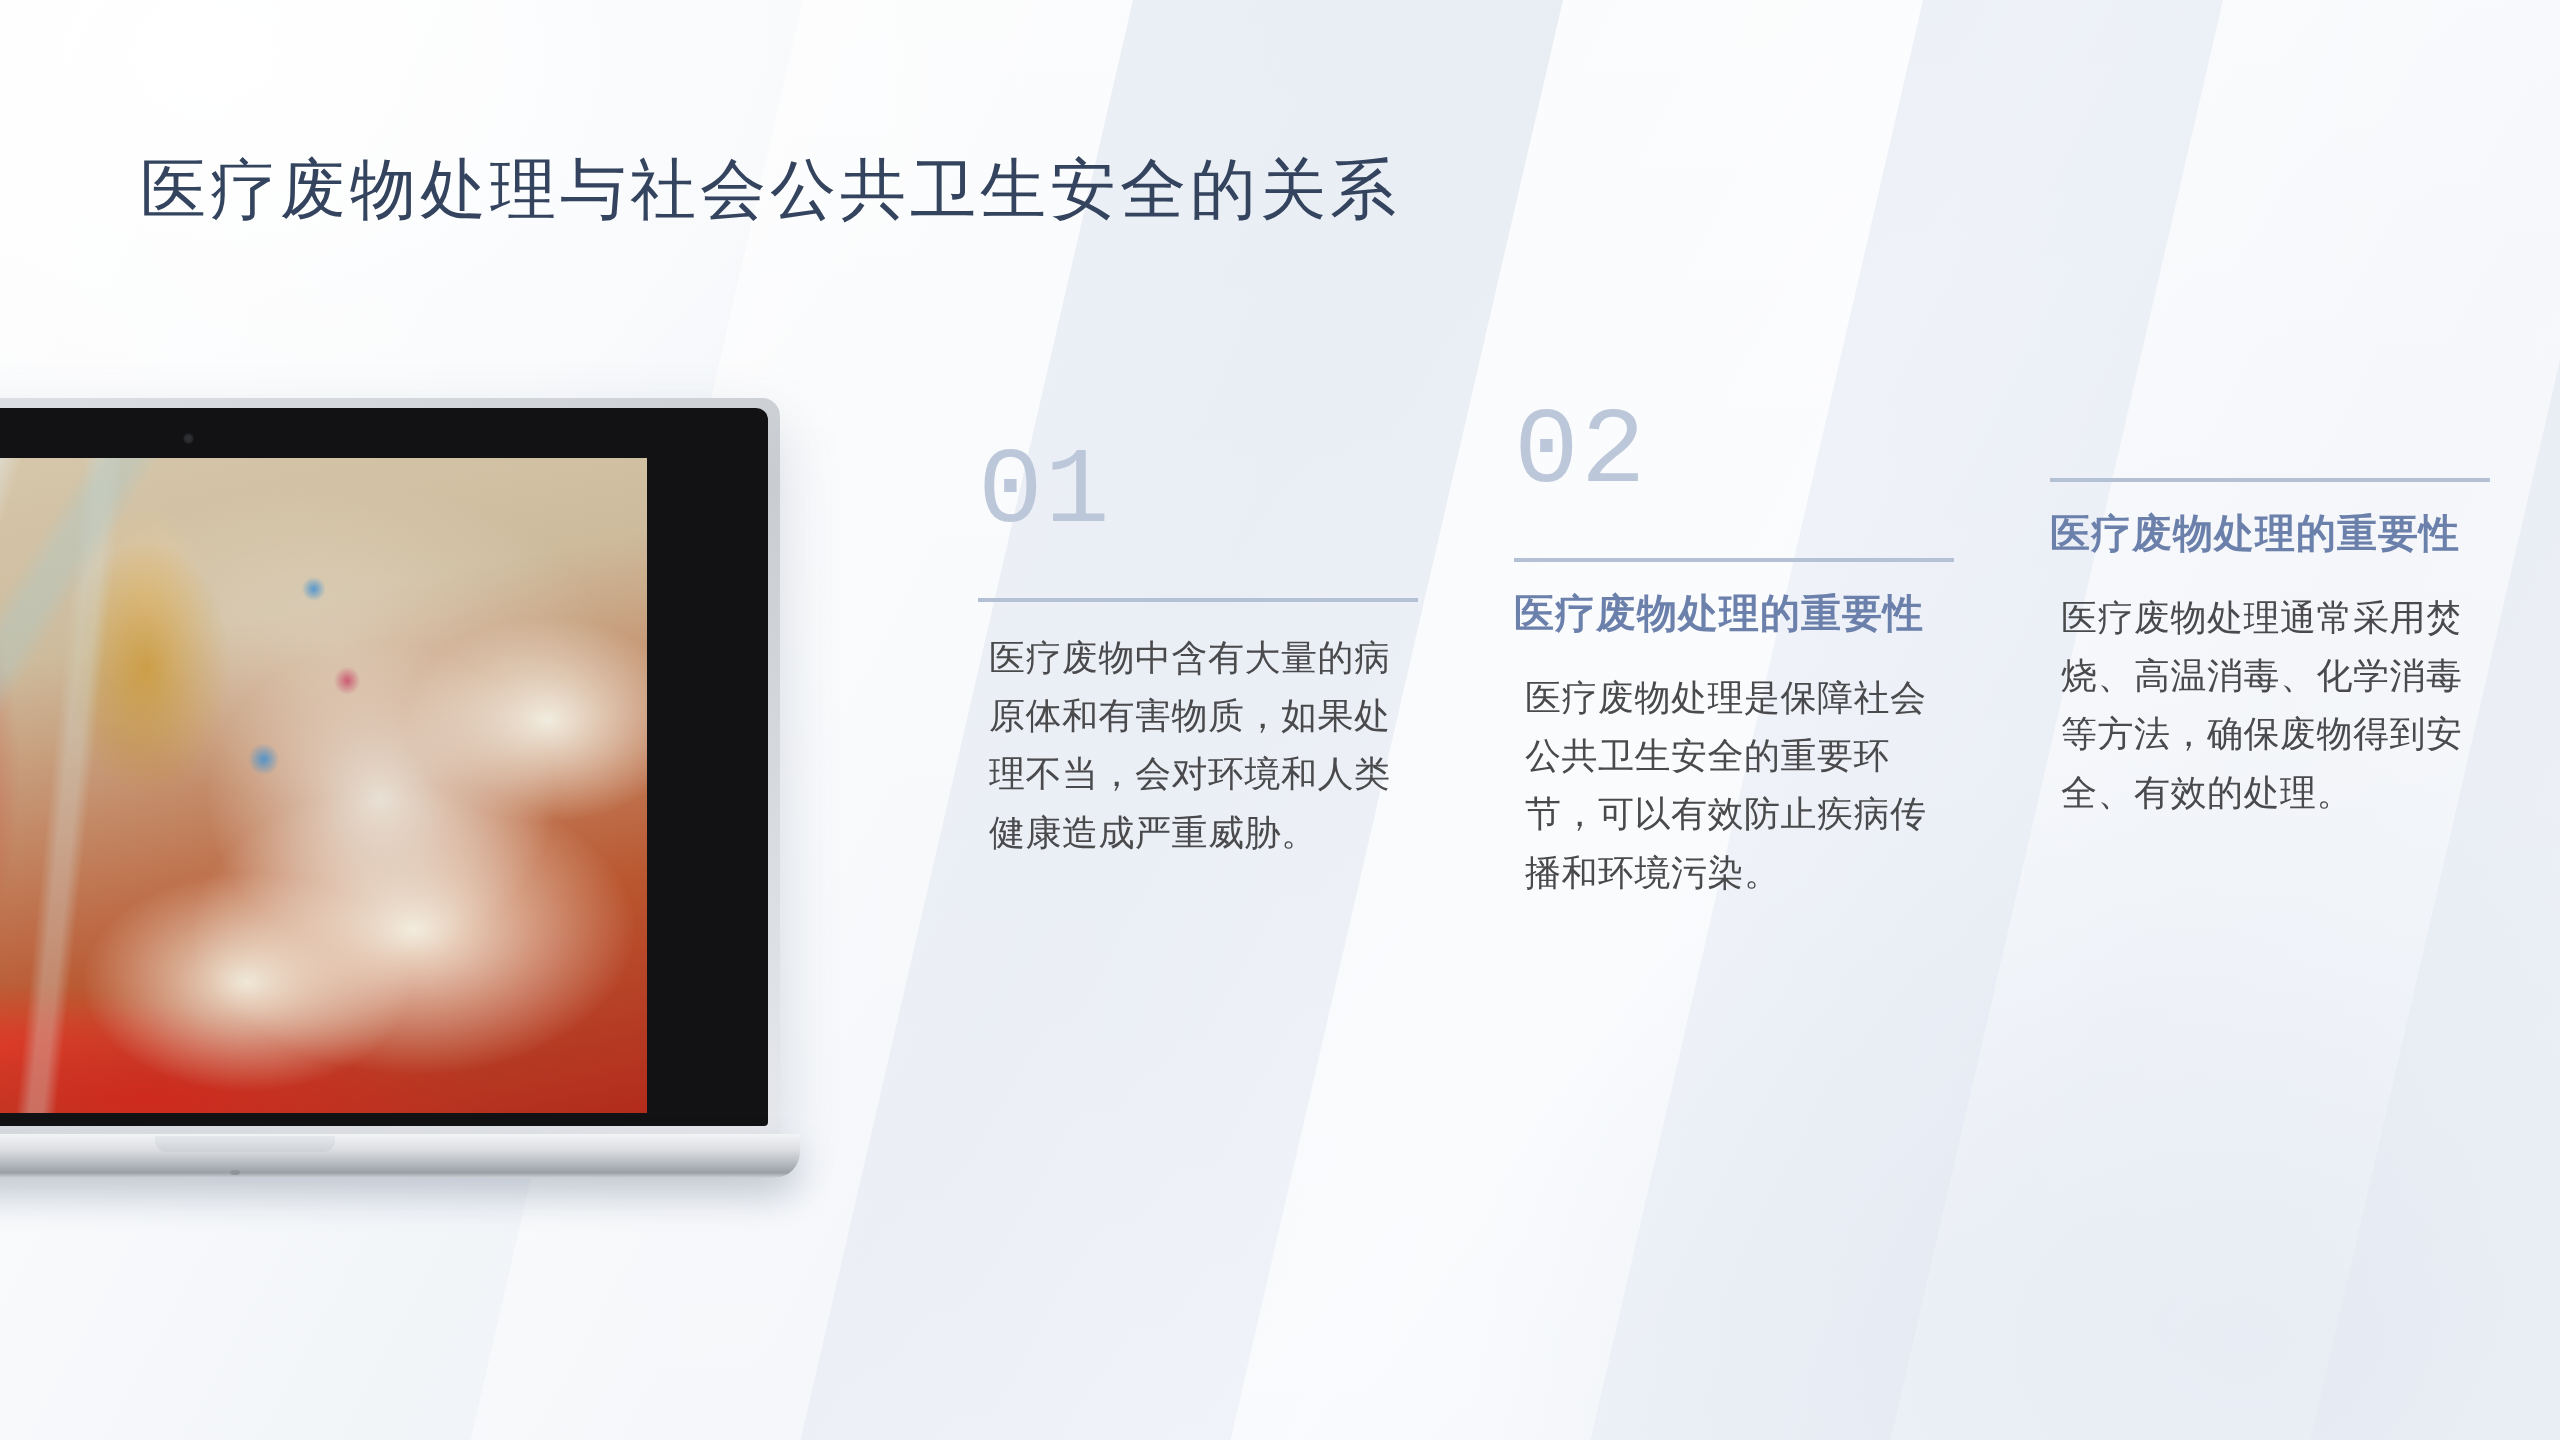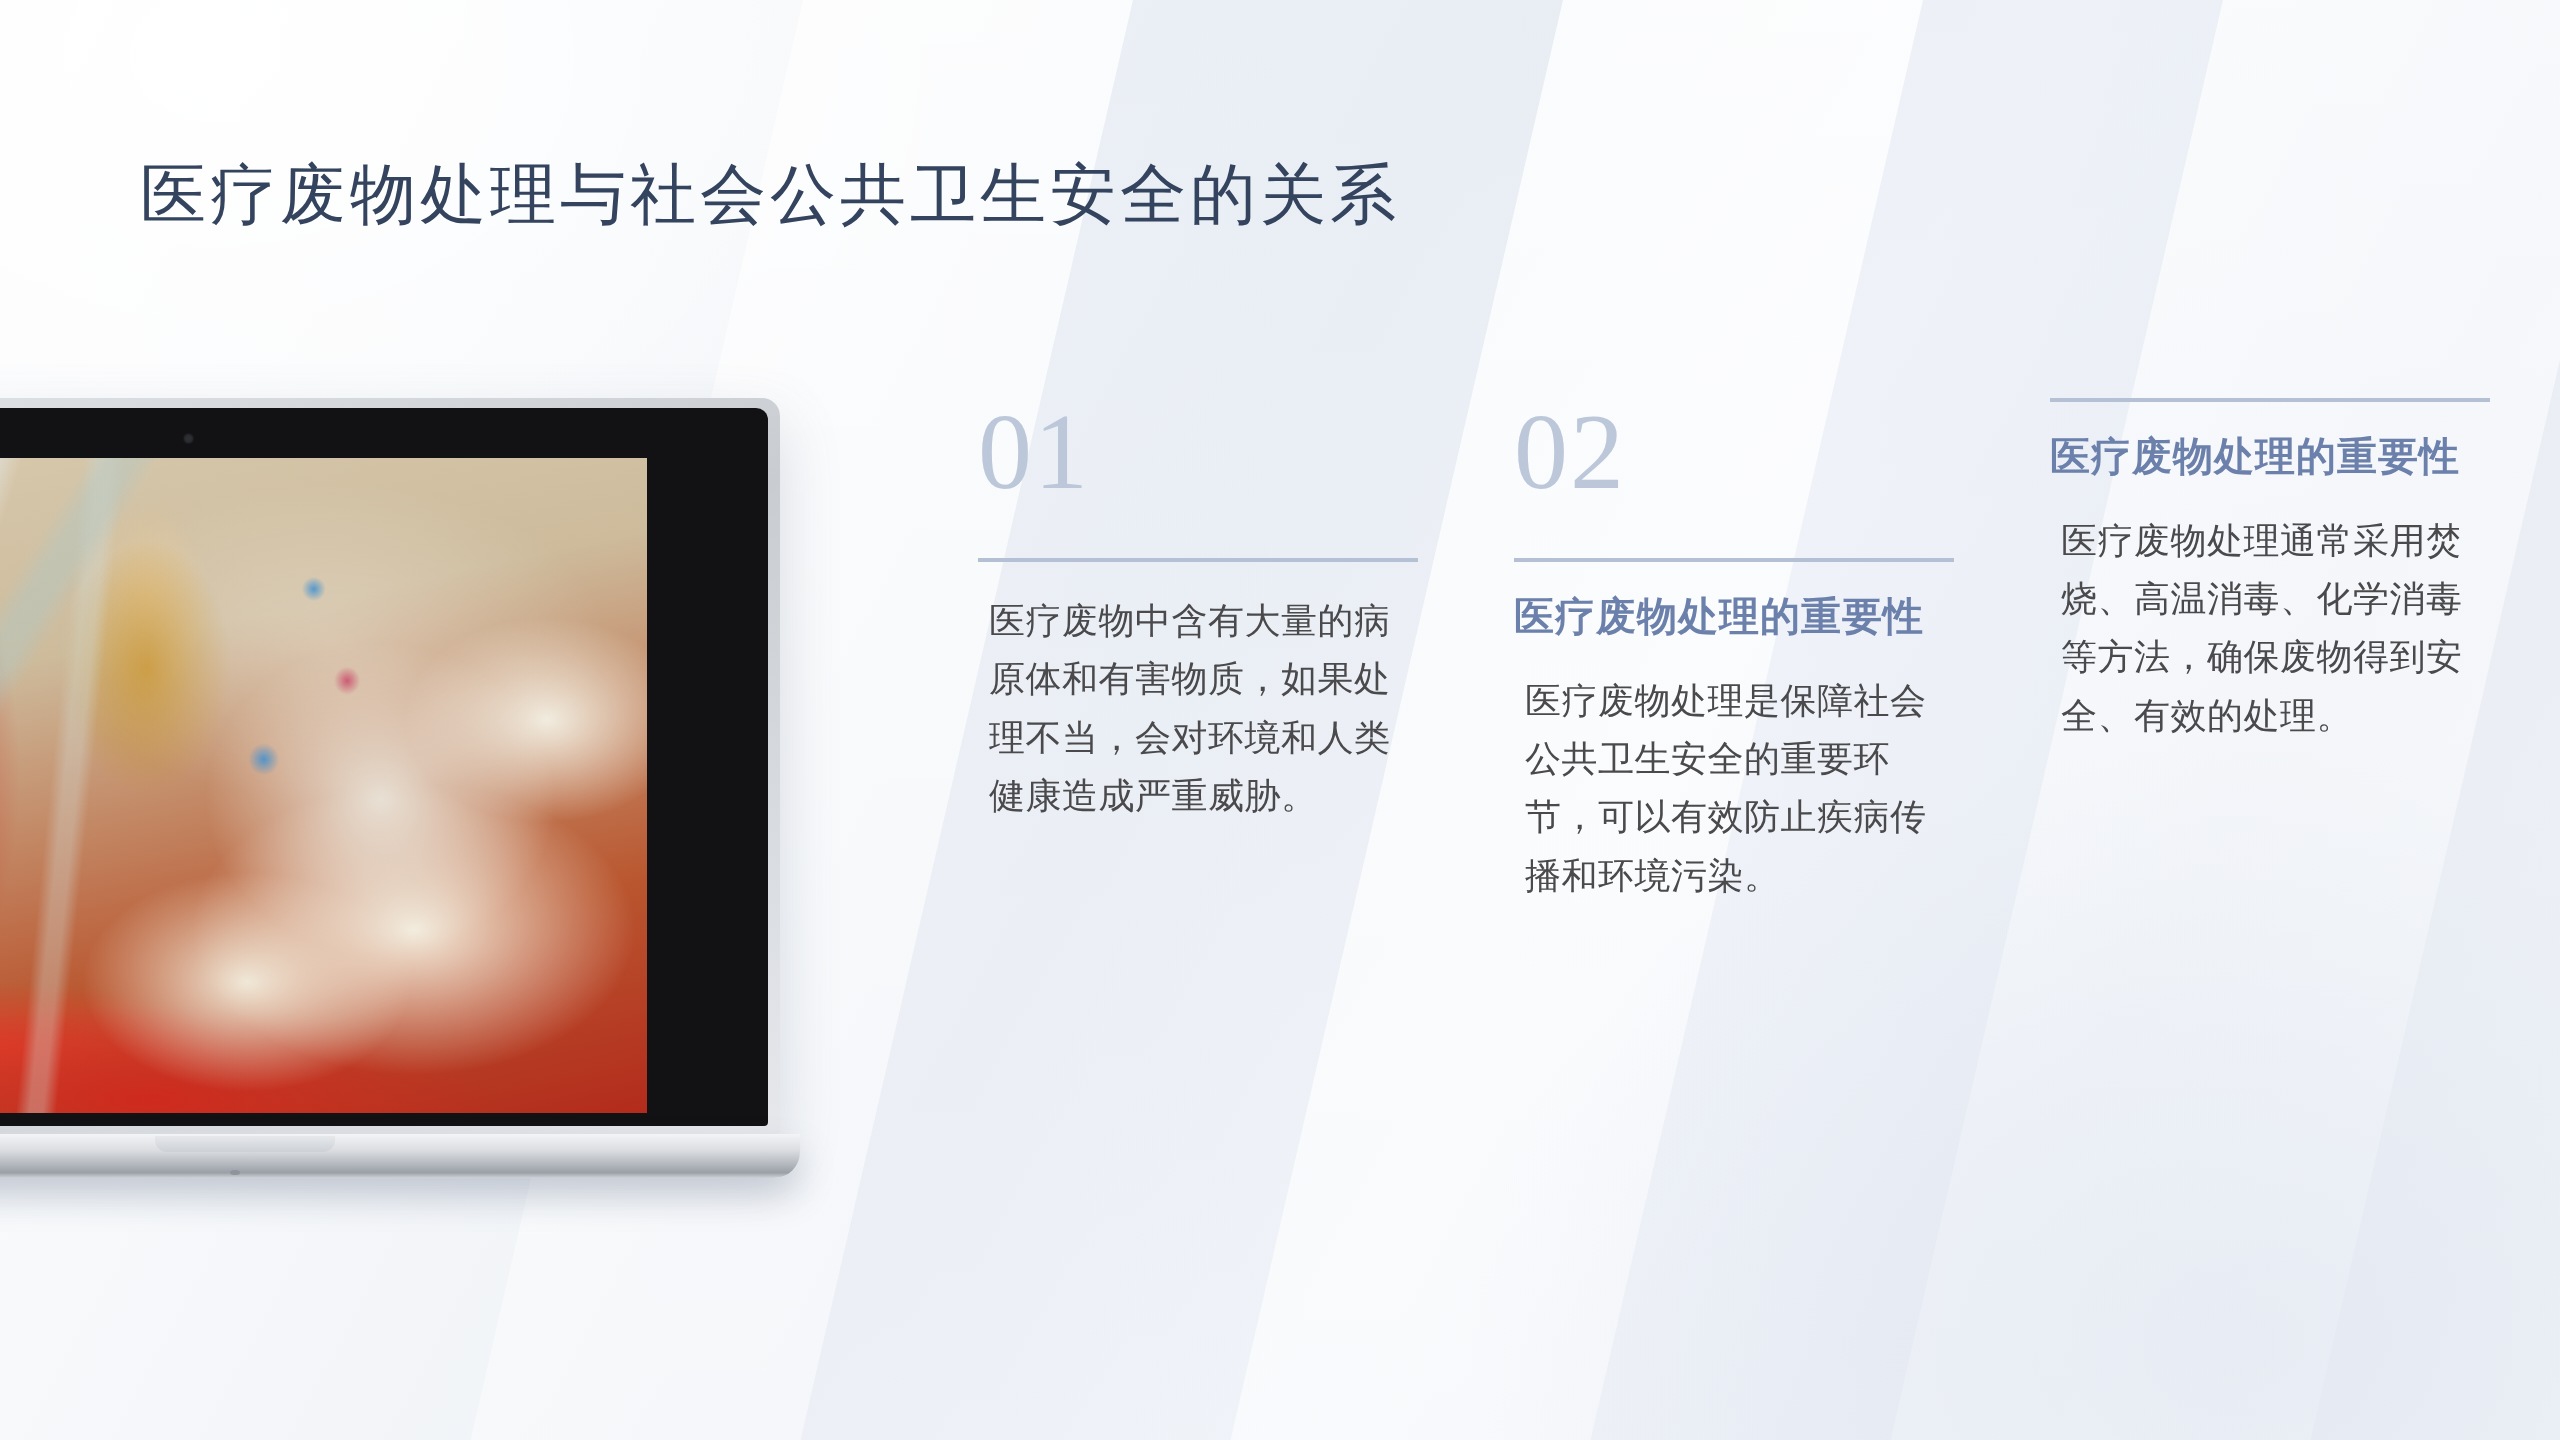--- a/index.html
+++ b/index.html
@@ -6,21 +6,21 @@
   html, body {
     margin: 0;
     padding: 0;
     background: #ffffff;
   }
   .slide {
     position: relative;
     width: 2560px;
     height: 1440px;
     overflow: hidden;
-    font-family: Liberation Serif, serif;
+    font-family: Liberation Mono, monospace;
     background: linear-gradient(118deg, #fdfdfe 0%, #f7f9fb 22%, #eef1f6 46%, #f4f6fa 62%, #e9edf4 80%, #eff2f7 100%);
   }
 
   
   .bg-layer {
     position: absolute;
     inset: 0;
     pointer-events: none;
   }
   .band {
@@ -167,20 +167,21 @@
     background: #8d949c;
   }
 
   
   .columns {
     position: absolute;
     left: 978px;
     top: 398px;
     display: flex;
     gap: 96px;
+    align-items: center;
   }
   .col { width: 440px; }
   .col-number {
     font-size: 108px;
     line-height: 1;
     letter-spacing: 2px;
     color: #bcc8da;
     font-weight: 400;
     margin: 0 0 52px 0;
   }

